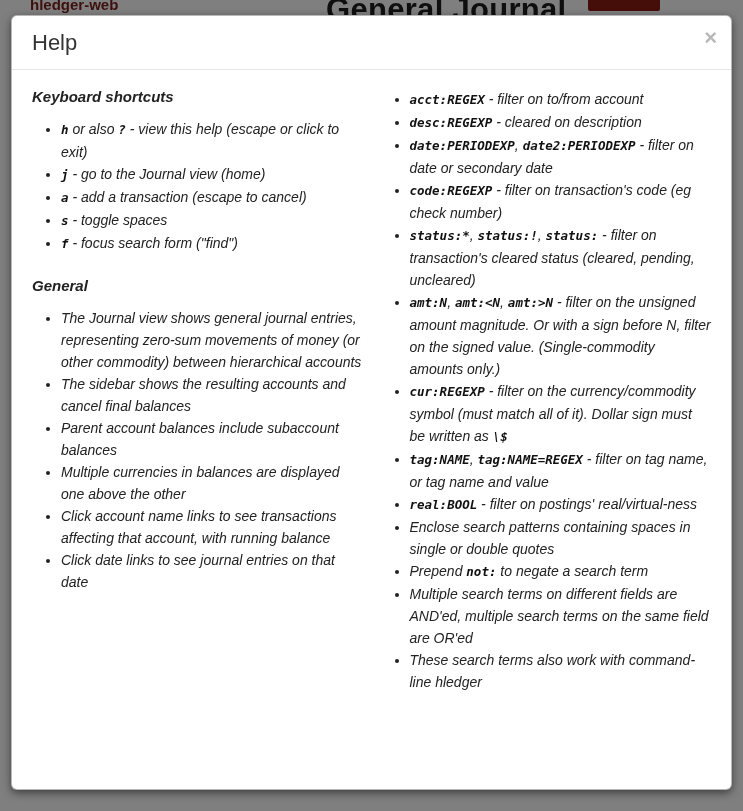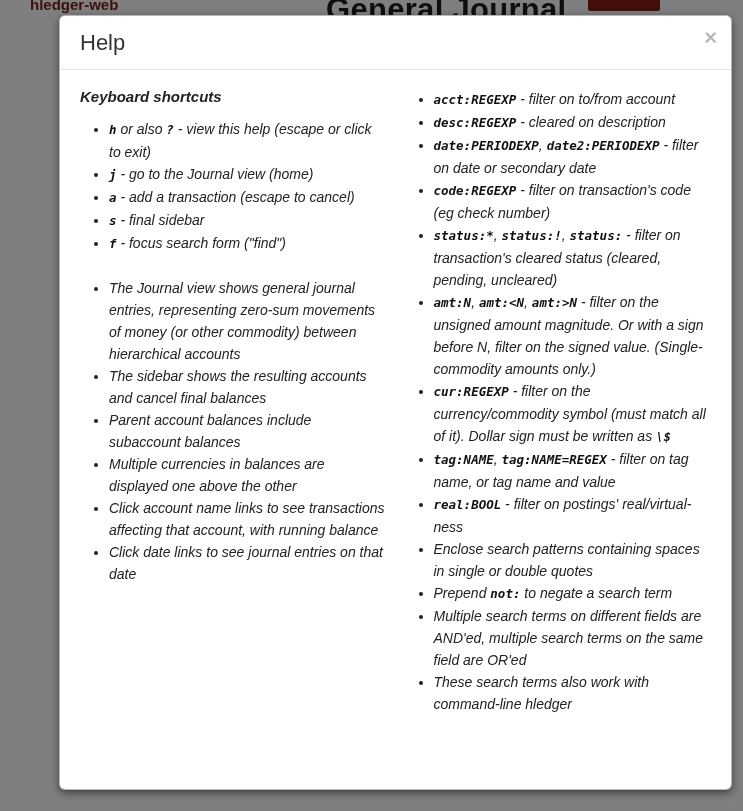--- a/index.html
+++ b/index.html
@@ -10,21 +10,21 @@
   
   .page { position:absolute; inset:0; background:#fff; }
   .brand { position:absolute; top:-4px; left:30px; color:#7a231c; font-weight:bold; font-size:15px; }
   .page-heading { position:absolute; top:-8px; left:326px; font-size:31px; font-weight:bold; color:#1f1f1f; letter-spacing:.3px; white-space:nowrap; }
   .page-accent { position:absolute; top:0; left:588px; width:72px; height:11px; background:#8a1d12; border-radius:0 0 2px 2px; }
 
   .backdrop { position:absolute; inset:0; background:rgba(0,0,0,0.5); }
 
   .modal { position:absolute; top:15px; left:11px; right:11px; bottom:21px;
            background:#fff; border:1px solid rgba(0,0,0,0.28); border-radius:6px;
-           box-shadow:0 3px 9px rgba(0,0,0,0.5); display:flex; flex-direction:column; overflow:hidden;margin-left:48px; }
+           box-shadow:0 3px 9px rgba(0,0,0,0.5); display:flex; flex-direction:column; overflow:hidden; }
   .modal-header { position:relative; padding:14px 20px 13px; border-bottom:1px solid #e5e5e5; flex:0 0 auto; }
   .modal-title { font-size:22px; font-weight:500; color:#333; line-height:1.2; }
   .close { position:absolute; top:11px; right:14px; font-size:22px; font-weight:bold; line-height:1;
            color:#000; opacity:.28; cursor:pointer; background:none; border:none;
            font-family:"Liberation Sans", sans-serif; }
   .modal-body { flex:1 1 auto; display:flex; gap:18px; padding:18px 20px 10px; overflow:hidden;font-style:italic; }
   .col { flex:1 1 0; min-width:0; }
 
   .section-heading { font-size:15px; font-weight:bold; color:#222; margin:0 0 13px; }
   .col section + section .section-heading { margin-top:2px; }
@@ -53,40 +53,41 @@
 
     <div class="modal-body">
 
       <div class="col">
         <section>
           <h3 class="section-heading">Keyboard shortcuts</h3>
           <ul class="help-list">
               <li><code>h</code><span> or also </span><code>?</code><span> - view this help (escape or click to exit)</span></li>
               <li><code>j</code><span> - go to the Journal view (home)</span></li>
               <li><code>a</code><span> - add a transaction (escape to cancel)</span></li>
-              <li><code>s</code><span> - final sidebar</span></li>
+              <li><code>s</code><span> - toggle spaces</span></li>
               <li><code>f</code><span> - focus search form ("find")</span></li>
             </ul>
         </section>
         <section>
+          <h3 class="section-heading">General</h3>
           <ul class="help-list">
               <li><span>The Journal view shows general journal entries, representing zero-sum movements of money (or other commodity) between hierarchical accounts</span></li>
               <li><span>The sidebar shows the resulting accounts and cancel final balances</span></li>
               <li><span>Parent account balances include subaccount balances</span></li>
               <li><span>Multiple currencies in balances are displayed one above the other</span></li>
               <li><span>Click account name links to see transactions affecting that account, with running balance</span></li>
               <li><span>Click date links to see journal entries on that date</span></li>
             </ul>
         </section>
       </div>
 
       <div class="col">
         <section>
           <ul class="help-list">
-              <li><code>acct:REGEXP</code><span> - filter on to/from account</span></li>
+              <li><code>acct:REGEX</code><span> - filter on to/from account</span></li>
               <li><code>desc:REGEXP</code><span> - cleared on description</span></li>
               <li><code>date:PERIODEXP</code><span>, </span><code>date2:PERIODEXP</code><span> - filter on date or secondary date</span></li>
               <li><code>code:REGEXP</code><span> - filter on transaction's code (eg check number)</span></li>
               <li><code>status:*</code><span>, </span><code>status:!</code><span>, </span><code>status:</code><span> - filter on transaction's cleared status (cleared, pending, uncleared)</span></li>
               <li><code>amt:N</code><span>, </span><code>amt:&lt;N</code><span>, </span><code>amt:&gt;N</code><span> - filter on the unsigned amount magnitude. Or with a sign before N, filter on the signed value. (Single-commodity amounts only.)</span></li>
               <li><code>cur:REGEXP</code><span> - filter on the currency/commodity symbol (must match all of it). Dollar sign must be written as </span><code>\$</code></li>
               <li><code>tag:NAME</code><span>, </span><code>tag:NAME=REGEX</code><span> - filter on tag name, or tag name and value</span></li>
               <li><code>real:BOOL</code><span> - filter on postings' real/virtual-ness</span></li>
               <li><span>Enclose search patterns containing spaces in single or double quotes</span></li>
               <li><span>Prepend </span><code>not:</code><span> to negate a search term</span></li>

